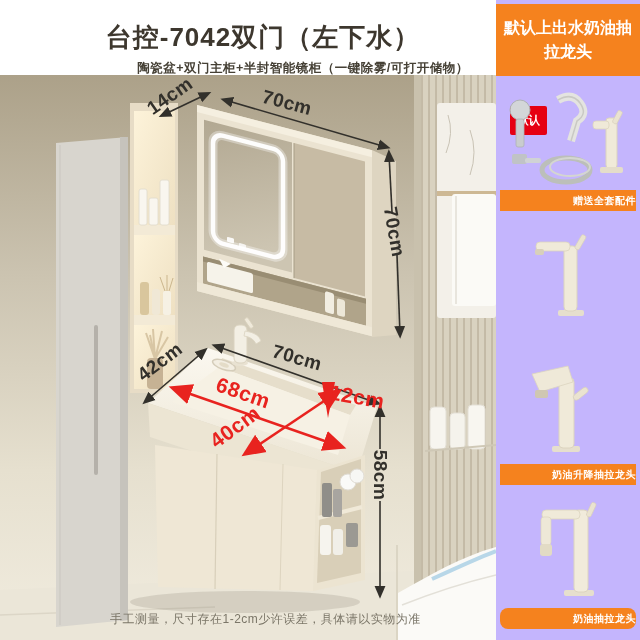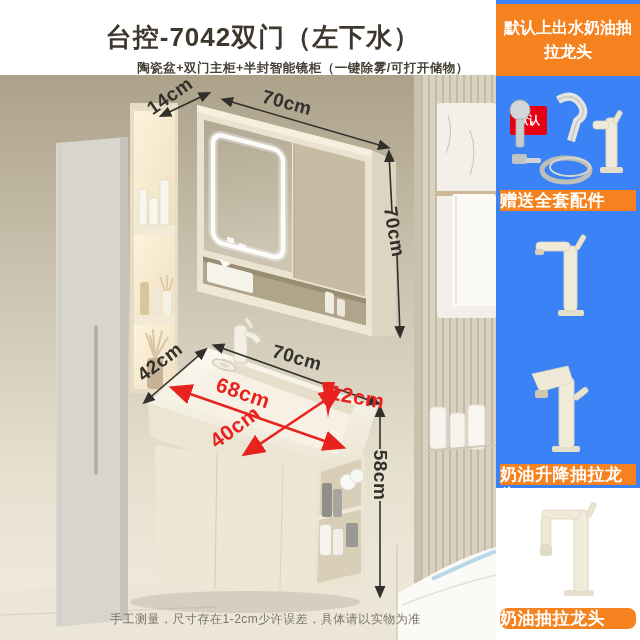--- a/index.html
+++ b/index.html
@@ -13,29 +13,29 @@
          font-size:12.5px;font-weight:600;color:#464136;letter-spacing:0.5px;padding-left:40px;}
   
   .photo{position:absolute;left:0;top:75px;width:496px;height:565px;overflow:hidden;}
   .photo svg{position:absolute;left:0;top:0;}
   .dim{position:absolute;width:70px;text-align:center;font-size:19px;font-weight:600;
        color:#32302b;letter-spacing:0.5px;pointer-events:none;}
   .dim.red{color:#e8231f;font-weight:700;font-size:21px;}
   .disclaimer{position:absolute;left:110px;top:536px;font-size:12px;color:#6f6a5c;
        letter-spacing:0.5px;opacity:0.9;}
   
-  .sidebar{position:absolute;left:496px;top:0;width:144px;height:488px;background:#3b82f6;}
+  .sidebar{position:absolute;left:496px;top:0;width:144px;height:640px;background:#c4b5fd;}
   .banner{position:absolute;left:0;top:4px;width:144px;height:72px;background:#f5821e;
        color:#fff;font-size:16px;font-weight:700;text-align:center;
        display:flex;align-items:center;justify-content:center;line-height:1.5;padding:0 6px;box-sizing:border-box;}
   .badge{position:absolute;left:14px;top:79px;background:#e60012;color:#fff;
        font-size:11.5px;font-weight:700;padding:7px 7px;border-radius:2px;margin-top:27px;}
   .tile{position:absolute;left:2px;width:140px;display:flex;align-items:center;justify-content:center;}
   .bar{position:absolute;left:4px;width:136px;height:21px;background:#f5821e;color:#fff;
-       font-size:17px;font-weight:700;text-align:left;line-height:21px;letter-spacing:0.5px;}
+       font-size:10px;font-weight:700;text-align:right;line-height:21px;letter-spacing:0.5px;}
 </style>
 </head>
 <body>
 
 <div id="stage">
 
   <div class="header">
     <div class="title">台控-7042双门（左下水）</div>
     <div class="subtitle">陶瓷盆+双门主柜+半封智能镜柜（一键除雾/可打开储物）</div>
   </div>

